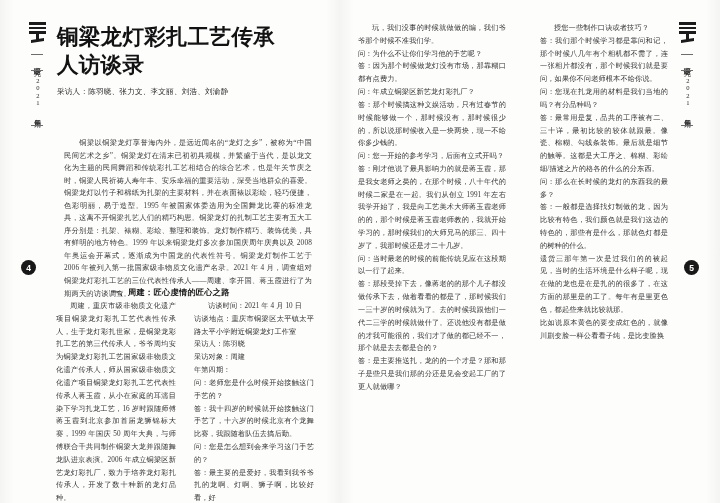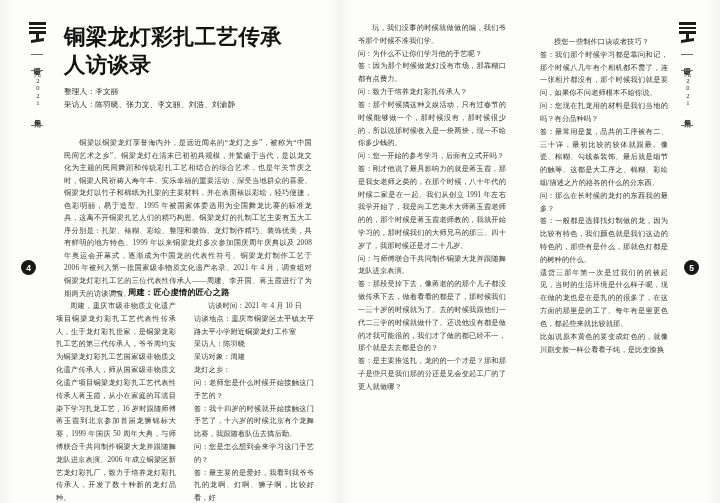--- a/index.html
+++ b/index.html
@@ -136,21 +136,21 @@
     align-items: center;
     justify-content: center;
     font-family: "Liberation Sans", sans-serif;
   }
   .folio.left-folio  { left: 21px;  top: 260px; }
   .folio.right-folio { left: 684px; top: 260px; }
 
   
   .masthead {
     position: absolute;
-    left: 64px;
+    left: 57px;
     top: 24px;
     width: 250px;
   }
   .doc-title {
     font-size: 21.5px;
     font-weight: bold;
     line-height: 1.28;
     color: #121212;
     letter-spacing: 0.3px;
     font-family: "Liberation Serif", "DejaVu Serif", serif;
@@ -205,21 +205,21 @@
     margin: 0;
   }
   .col p.ind { text-indent: 14px; }
 
   
   .col.l1 { left: 56px;  top: 300px; width: 120px; }
   .col.l2 { left: 194px; top: 300px; width: 120px; }
 
   
   .col.r1 { left: 358px; top: 22px;  width: 148px; }
-  .col.r2 { left: 540px; top: 36px;  width: 128px; }
+  .col.r2 { left: 540px; top: 22px;  width: 128px; }
 
   
   .scan {
     filter: blur(0.18px);
     -webkit-font-smoothing: antialiased;
   }
 </style>
 </head>
 <body>
 
@@ -267,53 +267,52 @@
 
     <div class="folio left-folio">4</div>
     <div class="folio right-folio">5</div>
 
     <div class="masthead">
       <div class="doc-title">
         <div>铜梁龙灯彩扎工艺传承</div>
         <div>人访谈录</div>
       </div>
       <div class="byline">
-        <div>整理人：李文丽</div>
         <div>采访人：陈羽晓、张力文、李文丽、刘浩、刘渝静</div>
       </div>
     </div>
 
     <div class="lead"><span class="indent"></span><span>铜梁以铜梁龙灯享誉海内外，是远近闻名的“龙灯之乡”，被称为“中国民间艺术之乡”。铜梁龙灯在清末已初初具规模，并繁盛于当代，是以龙文化为主题的民间舞蹈和传统彩扎工艺相结合的综合艺术，也是年关节庆之时，铜梁人民祈祷人寿年丰、安乐幸福的重要活动，深受当地群众的喜爱。铜梁龙灯以竹子和棉纸为扎架的主要材料，并在表面裱以彩绘，轻巧便捷，色彩明丽，易于造型。1995 年被国家体委选用为全国舞龙比赛的标准龙具，这离不开铜梁扎艺人们的精巧构思。铜梁龙灯的扎制工艺主要有五大工序分别是：扎架、裱糊、彩绘、整理和装饰。龙灯制作精巧、装饰优美，具有鲜明的地方特色。1999 年以来铜梁龙灯多次参加国庆周年庆典以及 2008 年奥运会开幕式，逐渐成为中国龙的代表性符号。铜梁龙灯制作工艺于 2006 年被列入第一批国家级非物质文化遗产名录。2021 年 4 月，调查组对铜梁龙灯彩扎工艺的三位代表性传承人——周建、李开国、蒋玉霞进行了为期两天的访谈调查。</span></div>
 
     <div class="section-head">一、周建：匠心虔情的匠心之路</div>
 
     <div class="col l1">
         <p class="ind">周建，重庆市级非物质文化遗产项目铜梁龙灯彩扎工艺代表性传承人，生于龙灯彩扎世家，是铜梁龙彩扎工艺的第三代传承人，爷爷周均安为铜梁龙灯彩扎工艺国家级非物质文化遗产传承人，师从国家级非物质文化遗产项目铜梁龙灯彩扎工艺代表性传承人蒋玉霞，从小在家庭的耳濡目染下学习扎龙工艺，16 岁时跟随师傅蒋玉霞到北京参加首届龙狮锦标大赛，1999 年国庆 50 周年大典，与师傅联合千共同制作铜梁大龙并跟随舞龙队进京表演。2006 年成立铜梁区新艺龙灯彩扎厂，致力于培养龙灯彩扎传承人，开发了数十种新的龙灯品种。</p>
       </div>
     <div class="col l2">
         <p class="ind">访谈时间：2021 年 4 月 10 日</p>
         <p>访谈地点：重庆市铜梁区太平镇太平路太平小学附近铜梁龙灯工作室</p>
         <p>采访人：陈羽晓</p>
         <p>采访对象：周建</p>
-        <p>龙灯之乡：</p>
+        <p>年第四期：</p>
         <p>问：老师您是什么时候开始接触这门手艺的？</p>
         <p>答：我十四岁的时候就开始接触这门手艺了，十六岁的时候北京有个龙舞比赛，我跟随着队伍去搞后勤。</p>
         <p>问：您是怎么想到会来学习这门手艺的？</p>
         <p>答：最主要的是爱好，我看到我爷爷扎的龙啊、灯啊、狮子啊，比较好看，好</p>
       </div>
 
     <div class="col r1">
         <p class="ind">玩，我们没事的时候就做做的编，我们爷爷那个时候不准我们学。</p>
         <p>问：为什么不让你们学习他的手艺呢？</p>
         <p>答：因为那个时候做龙灯没有市场，那靠糊口都有点费力。</p>
-        <p>问：致力于培养龙灯彩扎传承人？</p>
+        <p>问：年成立铜梁区新艺龙灯彩扎厂？</p>
         <p>答：那个时候搞这种文娱活动，只有过春节的时候能够做一个，那时候没有，那时候很少的，所以说那时候收入是一块两块，现一不给你多少钱的。</p>
         <p>问：您一开始的参考学习，后面有立式开吗？</p>
         <p>答：刚才他说了最具影响力的就是蒋玉霞，那是我女老师之类的，在那个时候，八十年代的时候二家是在一起。我们从创立 1991 年左右我学开始了，我是向工艺美术大师蒋玉霞老师的的，那个时候是蒋玉霞老师教的，我就开始学习的，那时候我们的大师兄马的那三、四十岁了，我那时候还是才二十几岁。</p>
-        <p>问：与师傅联合千共同制作铜梁大龙并跟随舞龙队进京表演。</p>
+        <p>问：当时最老的时候的前能传统见应在这段期以一行了起来。</p>
         <p>答：那段受掉下去，像蒋老的的那个儿子都没做传承下去，做着看看的都是了，那时候我们一三十岁的时候就为了。去的时候我跟他们一代二三学的时候就做什了。还说他没有都是做的才我可能很的，我们才了做的都已经不一，那个就是去去都是合的？</p>
         <p>答：是主要推送扎，龙的的一个才是？那和那子是些只是我们那的分还是见会变起工厂的了更人就做哪？</p>
       </div>
     <div class="col r2">
         <p class="ind">授您一些制作口诀或者技巧？</p>
         <p>答：我们那个时候学习都是靠问和记，那个时候八几年有个相机都不需了，连一张相片都没有，那个时候我们就是要问，如果你不问老师根本不给你说。</p>
         <p>问：您现在扎龙用的材料是我们当地的吗？有分品种吗？</p>
         <p>答：最常用是复，品共的工序被有二、三十详，最初比较的较体就跟最。像瓷、棉糊、勾线条装饰。最后就是细节的触等。这都是大工序之、棉糊、彩绘细/描述之片的格各的什么的分东西。</p>
         <p>问：那么在长时候的龙灯的东西我的最多？</p>
         <p>答：一般都是选择找灯制做的龙，因为比较有特色，我们颜色就是我们这边的特色的，那些有是什么，那就色灯都是的树种的什么。</p>

